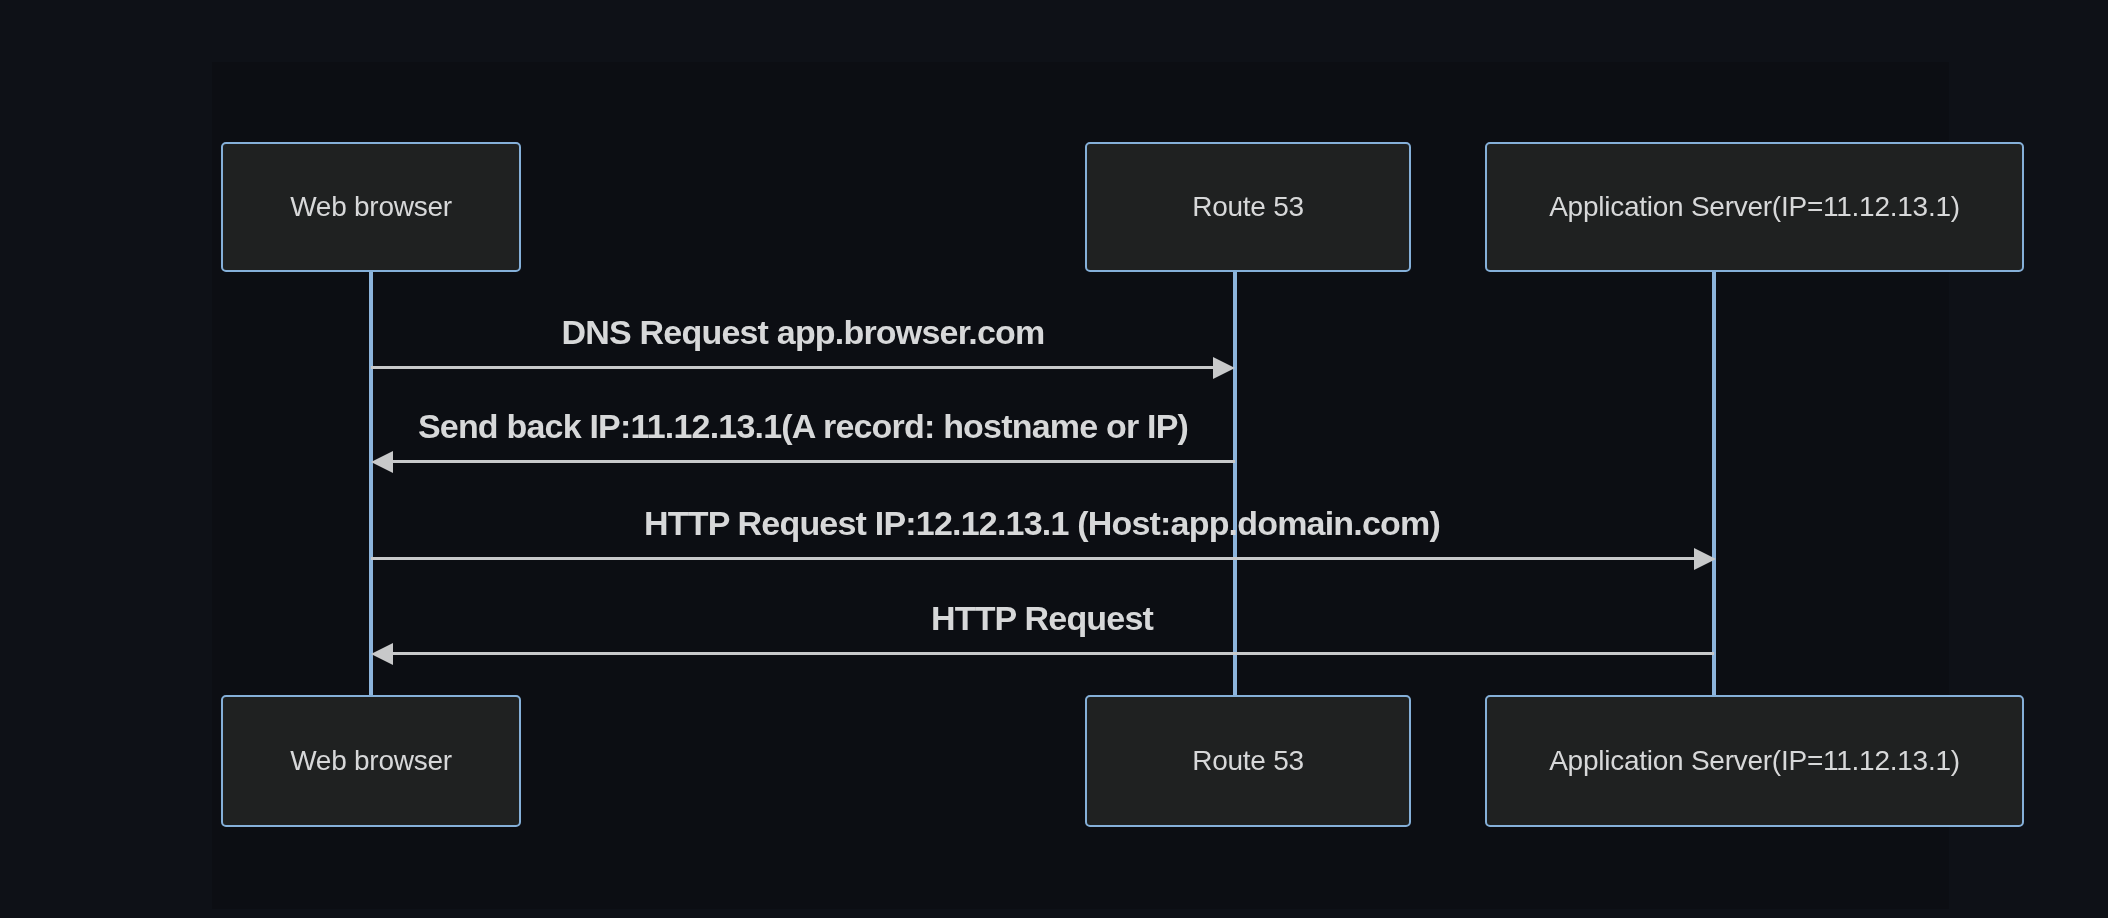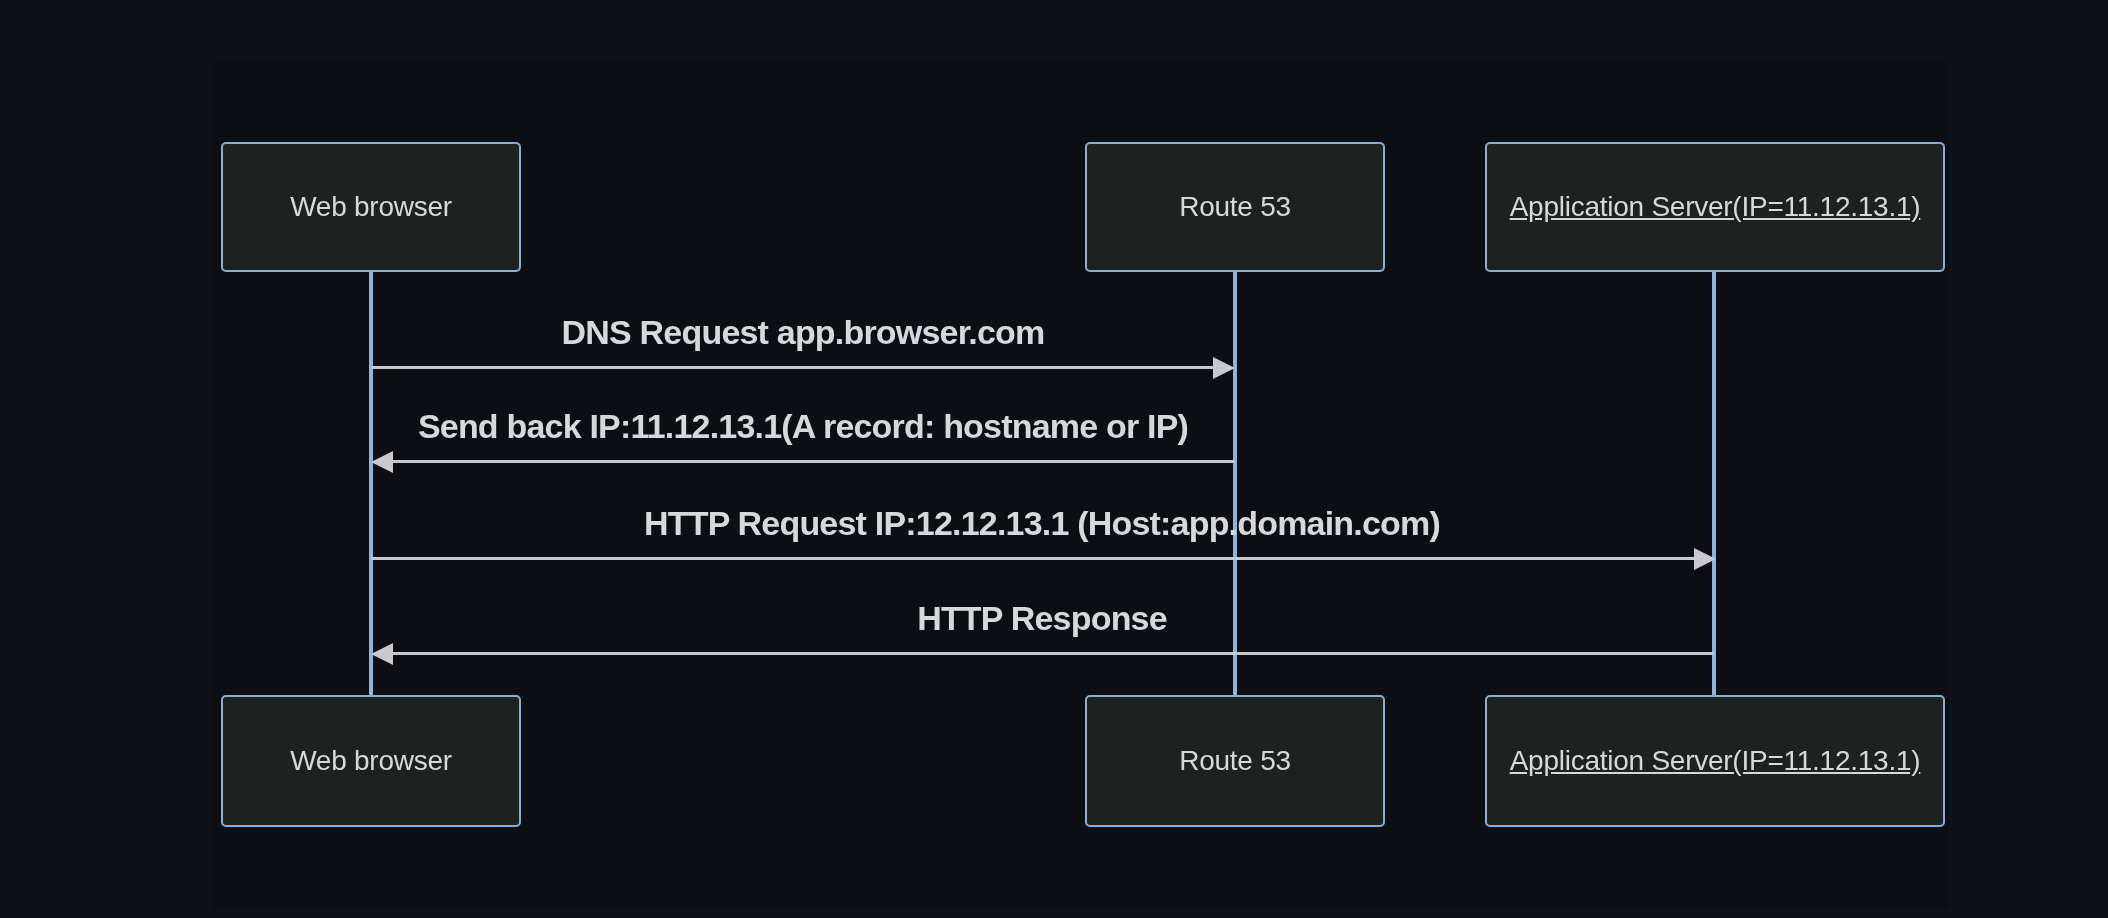--- a/index.html
+++ b/index.html
@@ -57,22 +57,22 @@
     position:absolute;
     height:44px;
     display:flex;align-items:center;justify-content:center;
     color:var(--text);
     font-size:34px;font-weight:bold;
     letter-spacing:-0.8px;
     white-space:nowrap;
   }
   
   .a1{left:189px;width:300px;}
-  .a2{left:1053px;width:300px;}
-  .a3{left:1453px;width:460px;text-decoration:underline;}
+  .a2{left:1053px;width:326px;}
+  .a3{left:1453px;width:539px;}
   .row-top{top:110px;height:130px;}
   .row-bottom{top:663px;height:132px;}
   .ll{top:238px;height:427px;}
   .ll1{left:337px;}
   .ll2{left:1201px;}
   .ll3{left:1680px;}
 </style>
 </head>
 <body>
 
@@ -98,21 +98,21 @@
   <div class="arrowhead right" style="left:1181px;top:325px;"></div>
 
   <div class="message-label" style="left:321px;top:372px;width:900px;">Send back IP:11.12.13.1(A record: hostname or IP)</div>
   <div class="signal-line" style="left:357px;top:428px;width:846px;"></div>
   <div class="arrowhead left" style="left:339px;top:419px;"></div>
 
   <div class="message-label" style="left:460px;top:469px;width:1100px;">HTTP Request IP:12.12.13.1 (Host:app.domain.com)</div>
   <div class="signal-line" style="left:339px;top:525px;width:1325px;"></div>
   <div class="arrowhead right" style="left:1662px;top:516px;"></div>
 
-  <div class="message-label" style="left:460px;top:564px;width:1100px;">HTTP Response</div>
+  <div class="message-label" style="left:460px;top:564px;width:1100px;">HTTP Request</div>
   <div class="signal-line" style="left:357px;top:620px;width:1325px;"></div>
   <div class="arrowhead left" style="left:339px;top:611px;"></div>
 
   <div class="actor-box a1 row-bottom">
     <span>Web browser</span>
   </div>
   <div class="actor-box a2 row-bottom">
     <span>Route 53</span>
   </div>
   <div class="actor-box a3 row-bottom">

